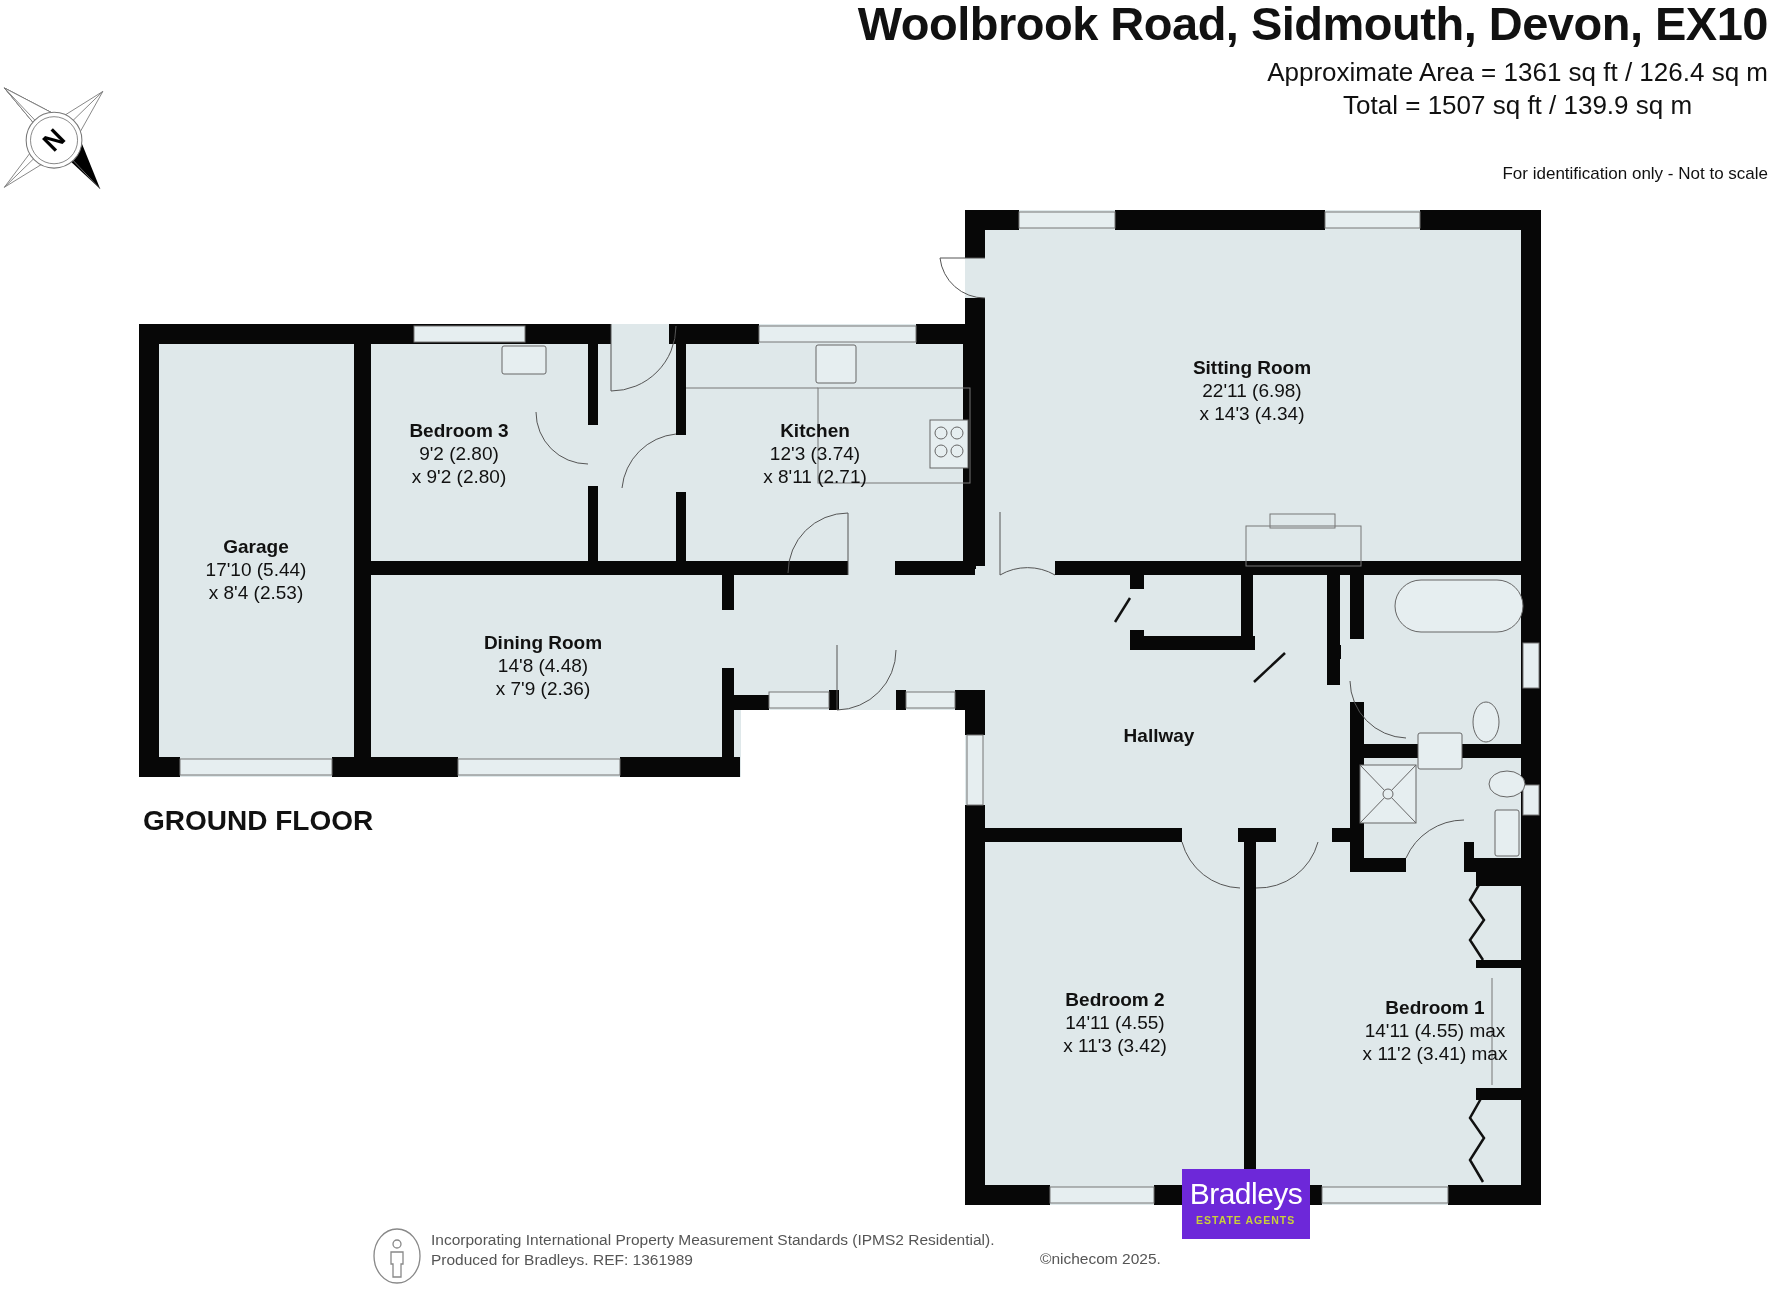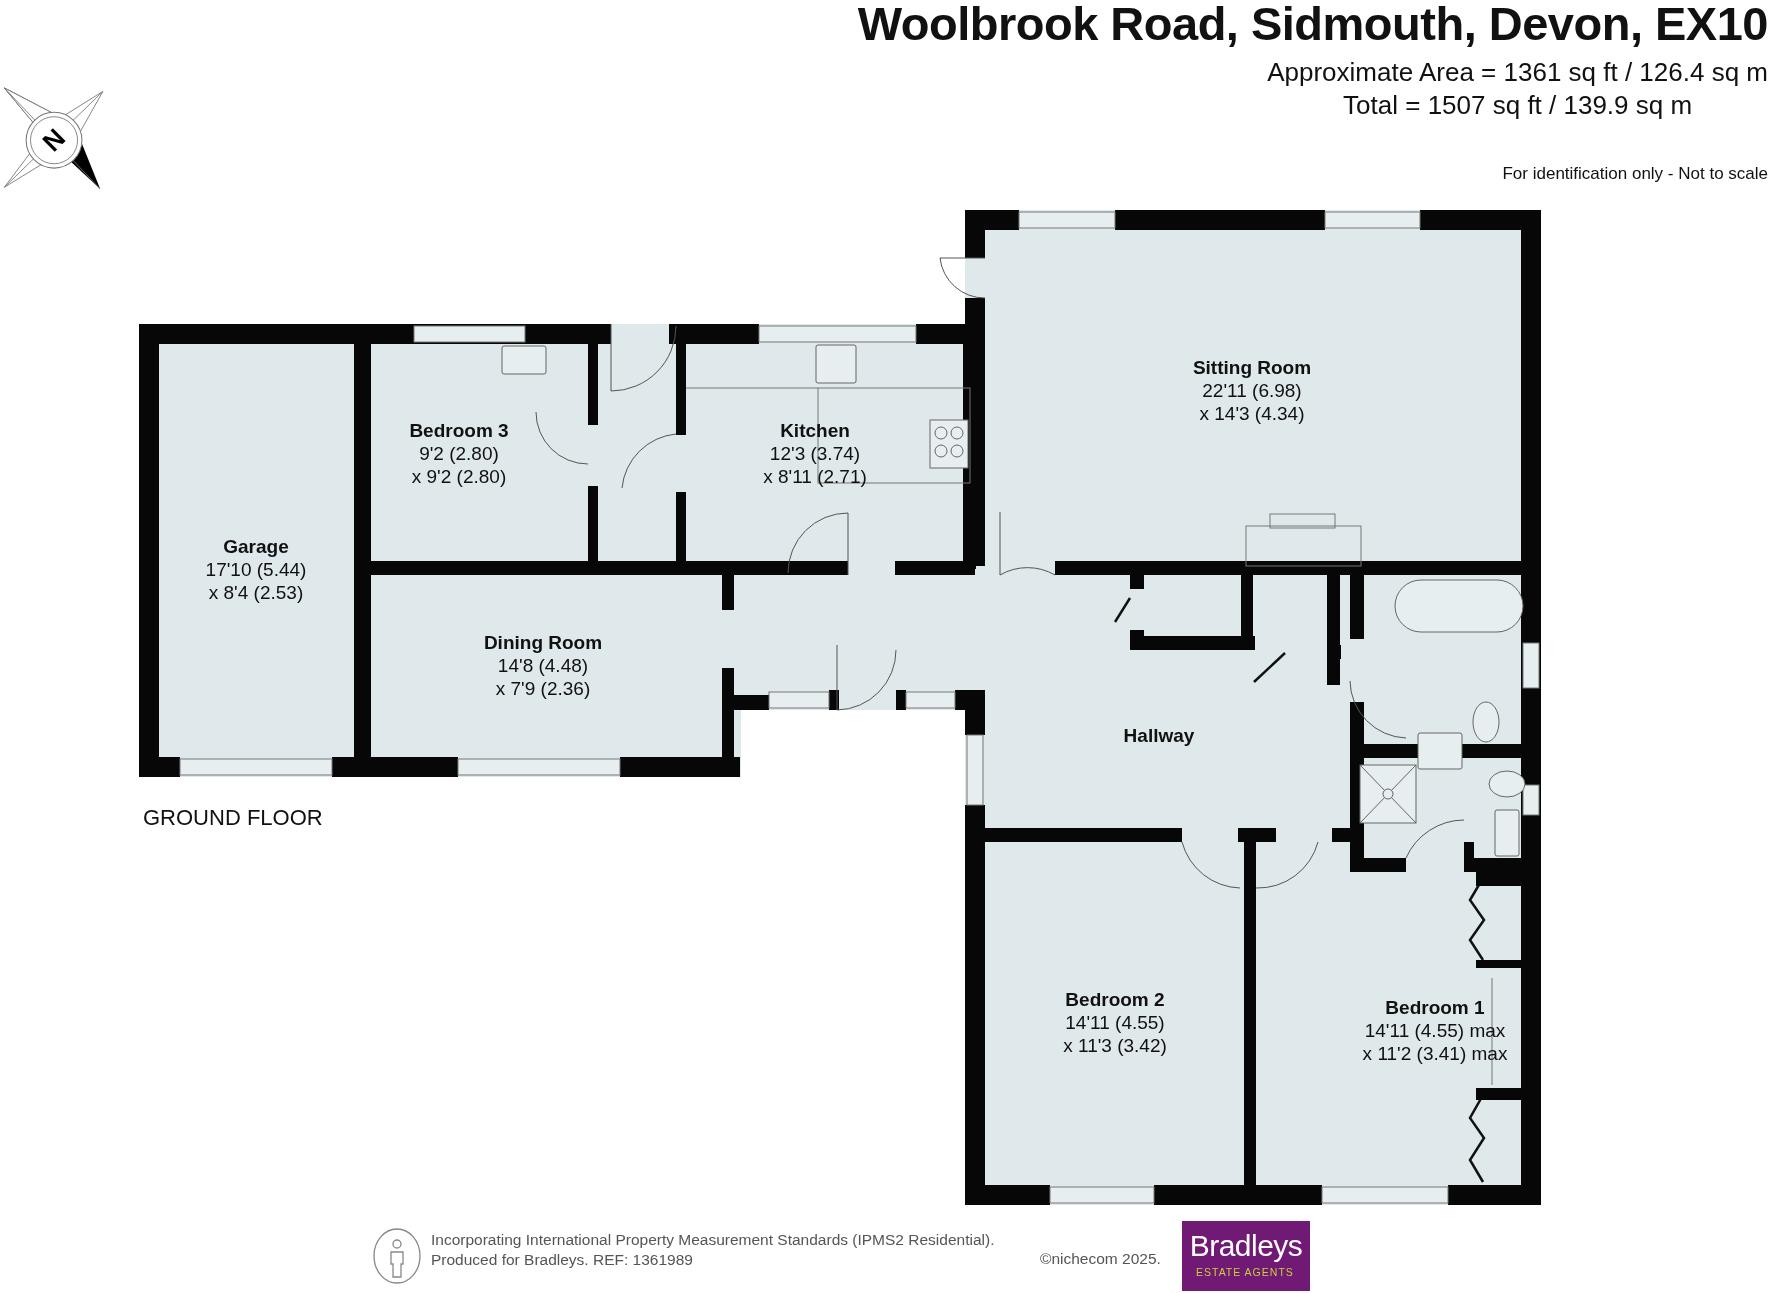--- a/index.html
+++ b/index.html
@@ -5,28 +5,28 @@
   html, body { margin: 0; padding: 0; background: #ffffff; }
   body { width: 1768px; height: 1293px; position: relative; overflow: hidden; font-family: "Liberation Sans", sans-serif; color: #111; }
   .title { position: absolute; right: 0; top: -4px; font-size: 47px; font-weight: bold; letter-spacing: -0.5px; white-space: nowrap; }
   .areas { position: absolute; right: 0; top: 56px; text-align: center; font-size: 26px; line-height: 33px; }
   .note { position: absolute; right: 0; top: 164px; font-size: 17px; }
   .compass { position: absolute; left: 0; top: 74px; width: 122px; height: 122px; }
   .plan { position: absolute; left: 0; top: 0; width: 1768px; height: 1293px; }
   .room-label { position: absolute; text-align: center; transform: translateX(-50%); white-space: nowrap; font-size: 19px; line-height: 23px; }
   .room-label .nm { font-weight: bold; display: block; }
   .room-label .dm { display: block; }
-  .floor-label { position: absolute; left: 143px; top: 805px; font-size: 22px; font-weight: normal; }
+  .floor-label { position: absolute; left: 143px; top: 805px; font-size: 28px; font-weight: bold; }
   .footer { position: absolute; left: 370px; top: 1221px; width: 800px; height: 72px; }
   .footer .person { position: absolute; left: 2px; top: 6px; width: 50px; height: 58px; }
   .footer .txt { position: absolute; left: 61px; top: 9px; font-size: 15.5px; line-height: 20px; color: #555; white-space: nowrap; }
   .footer .copy { position: absolute; left: 670px; top: 29px; font-size: 15.5px; color: #555; white-space: nowrap; }
-  .logo { position: absolute; left: 1182px; top: 1221px; width: 128px; height: 70px; background: #701a75; }
+  .logo { position: absolute; left: 1182px; top: 1169px; width: 128px; height: 70px; background: #6d28d9; }
   .logo .b { position: absolute; left: 0; right: 0; top: 8px; text-align: center; color: #ffffff; font-size: 30px; letter-spacing: -0.5px; }
-  .logo .e { position: absolute; left: 14px; top: 45px; color: #c9cf3a; font-size: 10.5px; letter-spacing: 1px; }
+  .logo .e { position: absolute; left: 14px; top: 45px; color: #c9cf3a; font-size: 10.5px; letter-spacing: 1px; font-weight: bold; }
 </style>
 </head>
 <body>
 
 <div class="title">Woolbrook Road, Sidmouth, Devon, EX10</div>
 <div class="areas">
   <div>Approximate Area = 1361 sq ft / 126.4 sq m</div>
   <div>Total = 1507 sq ft / 139.9 sq m</div>
 </div>
 <div class="note">For identification only - Not to scale</div>

